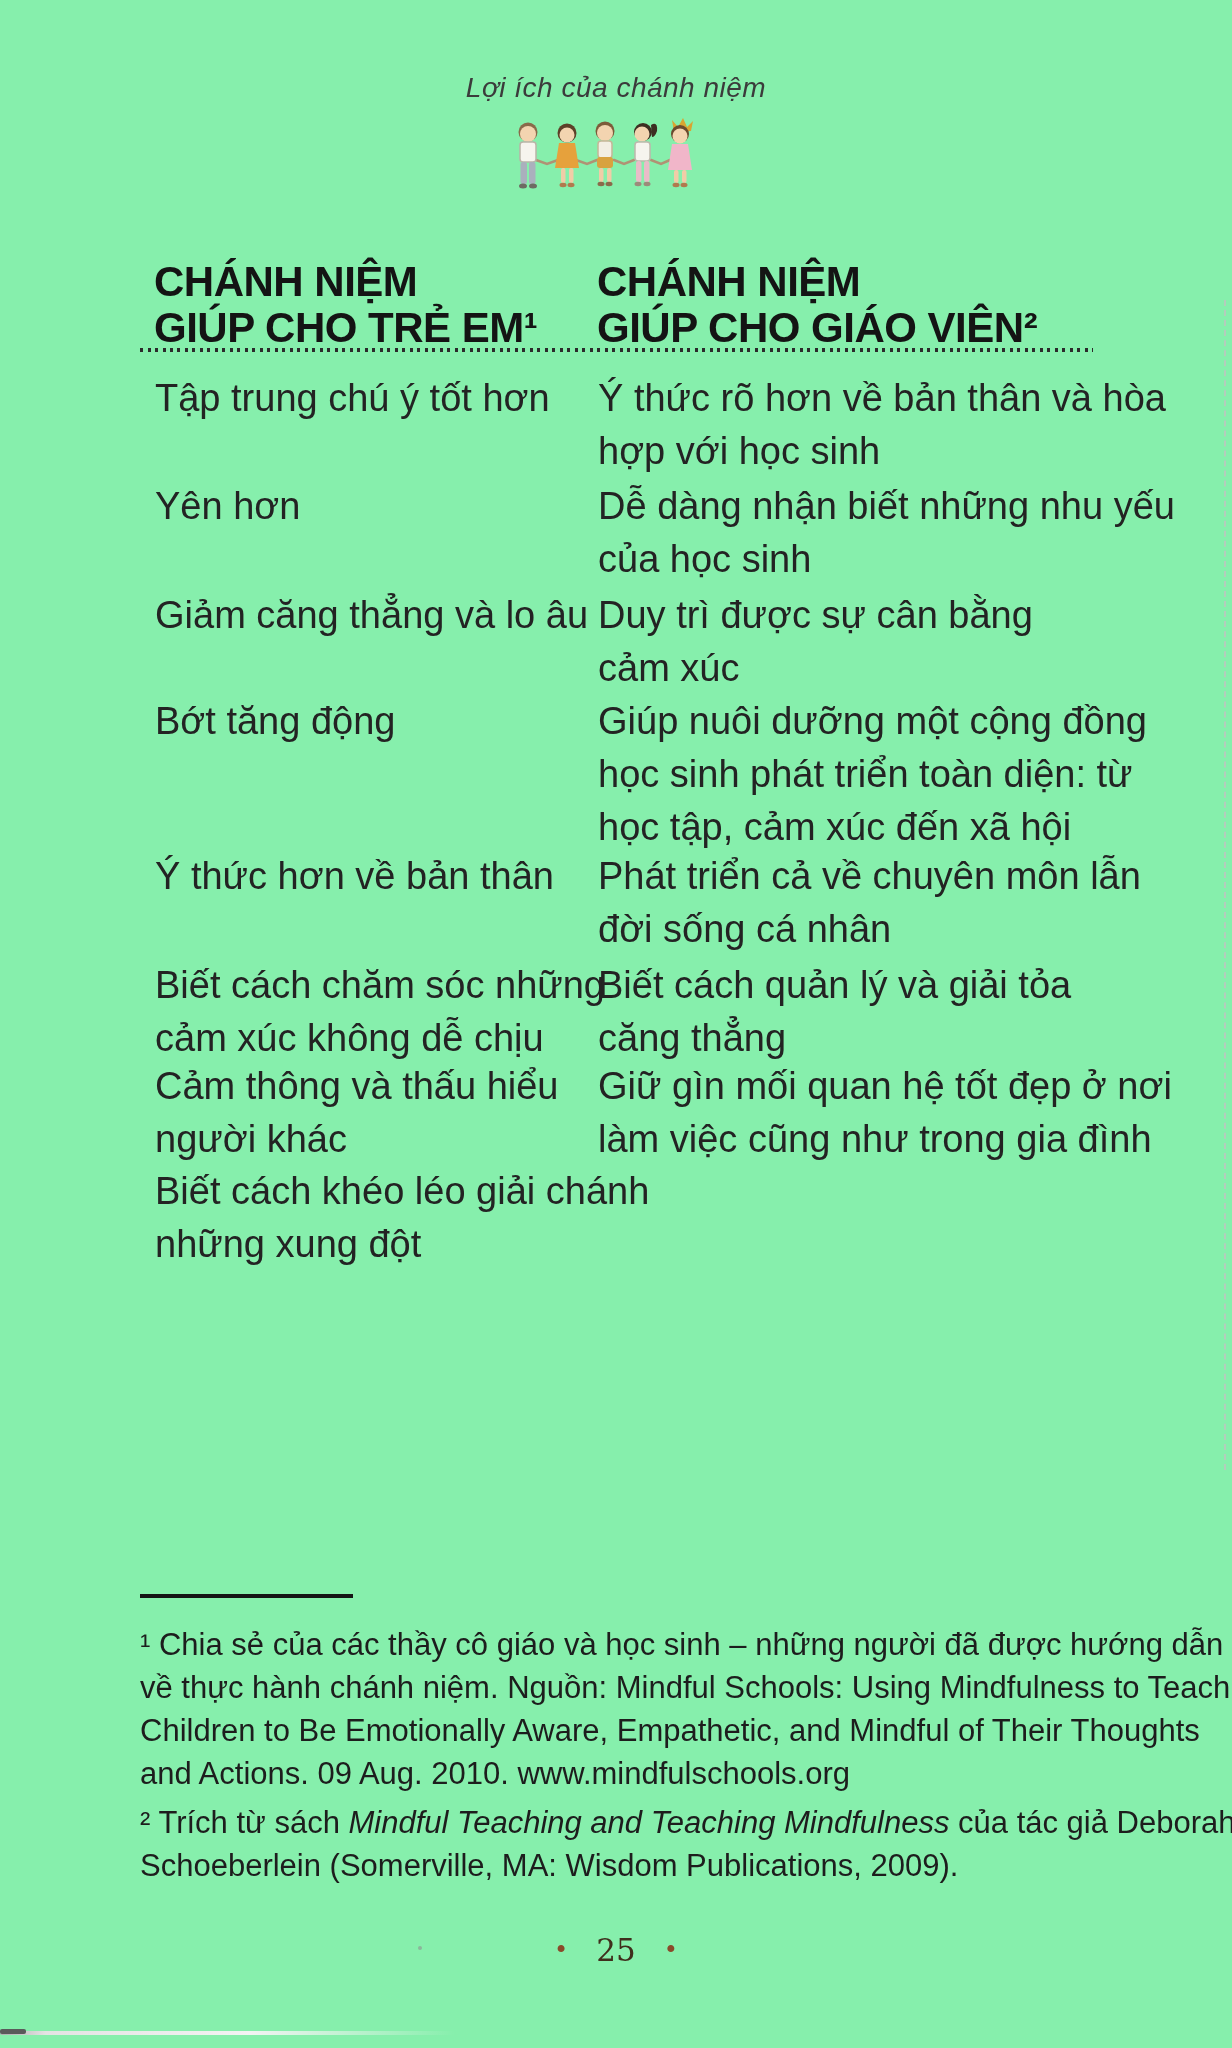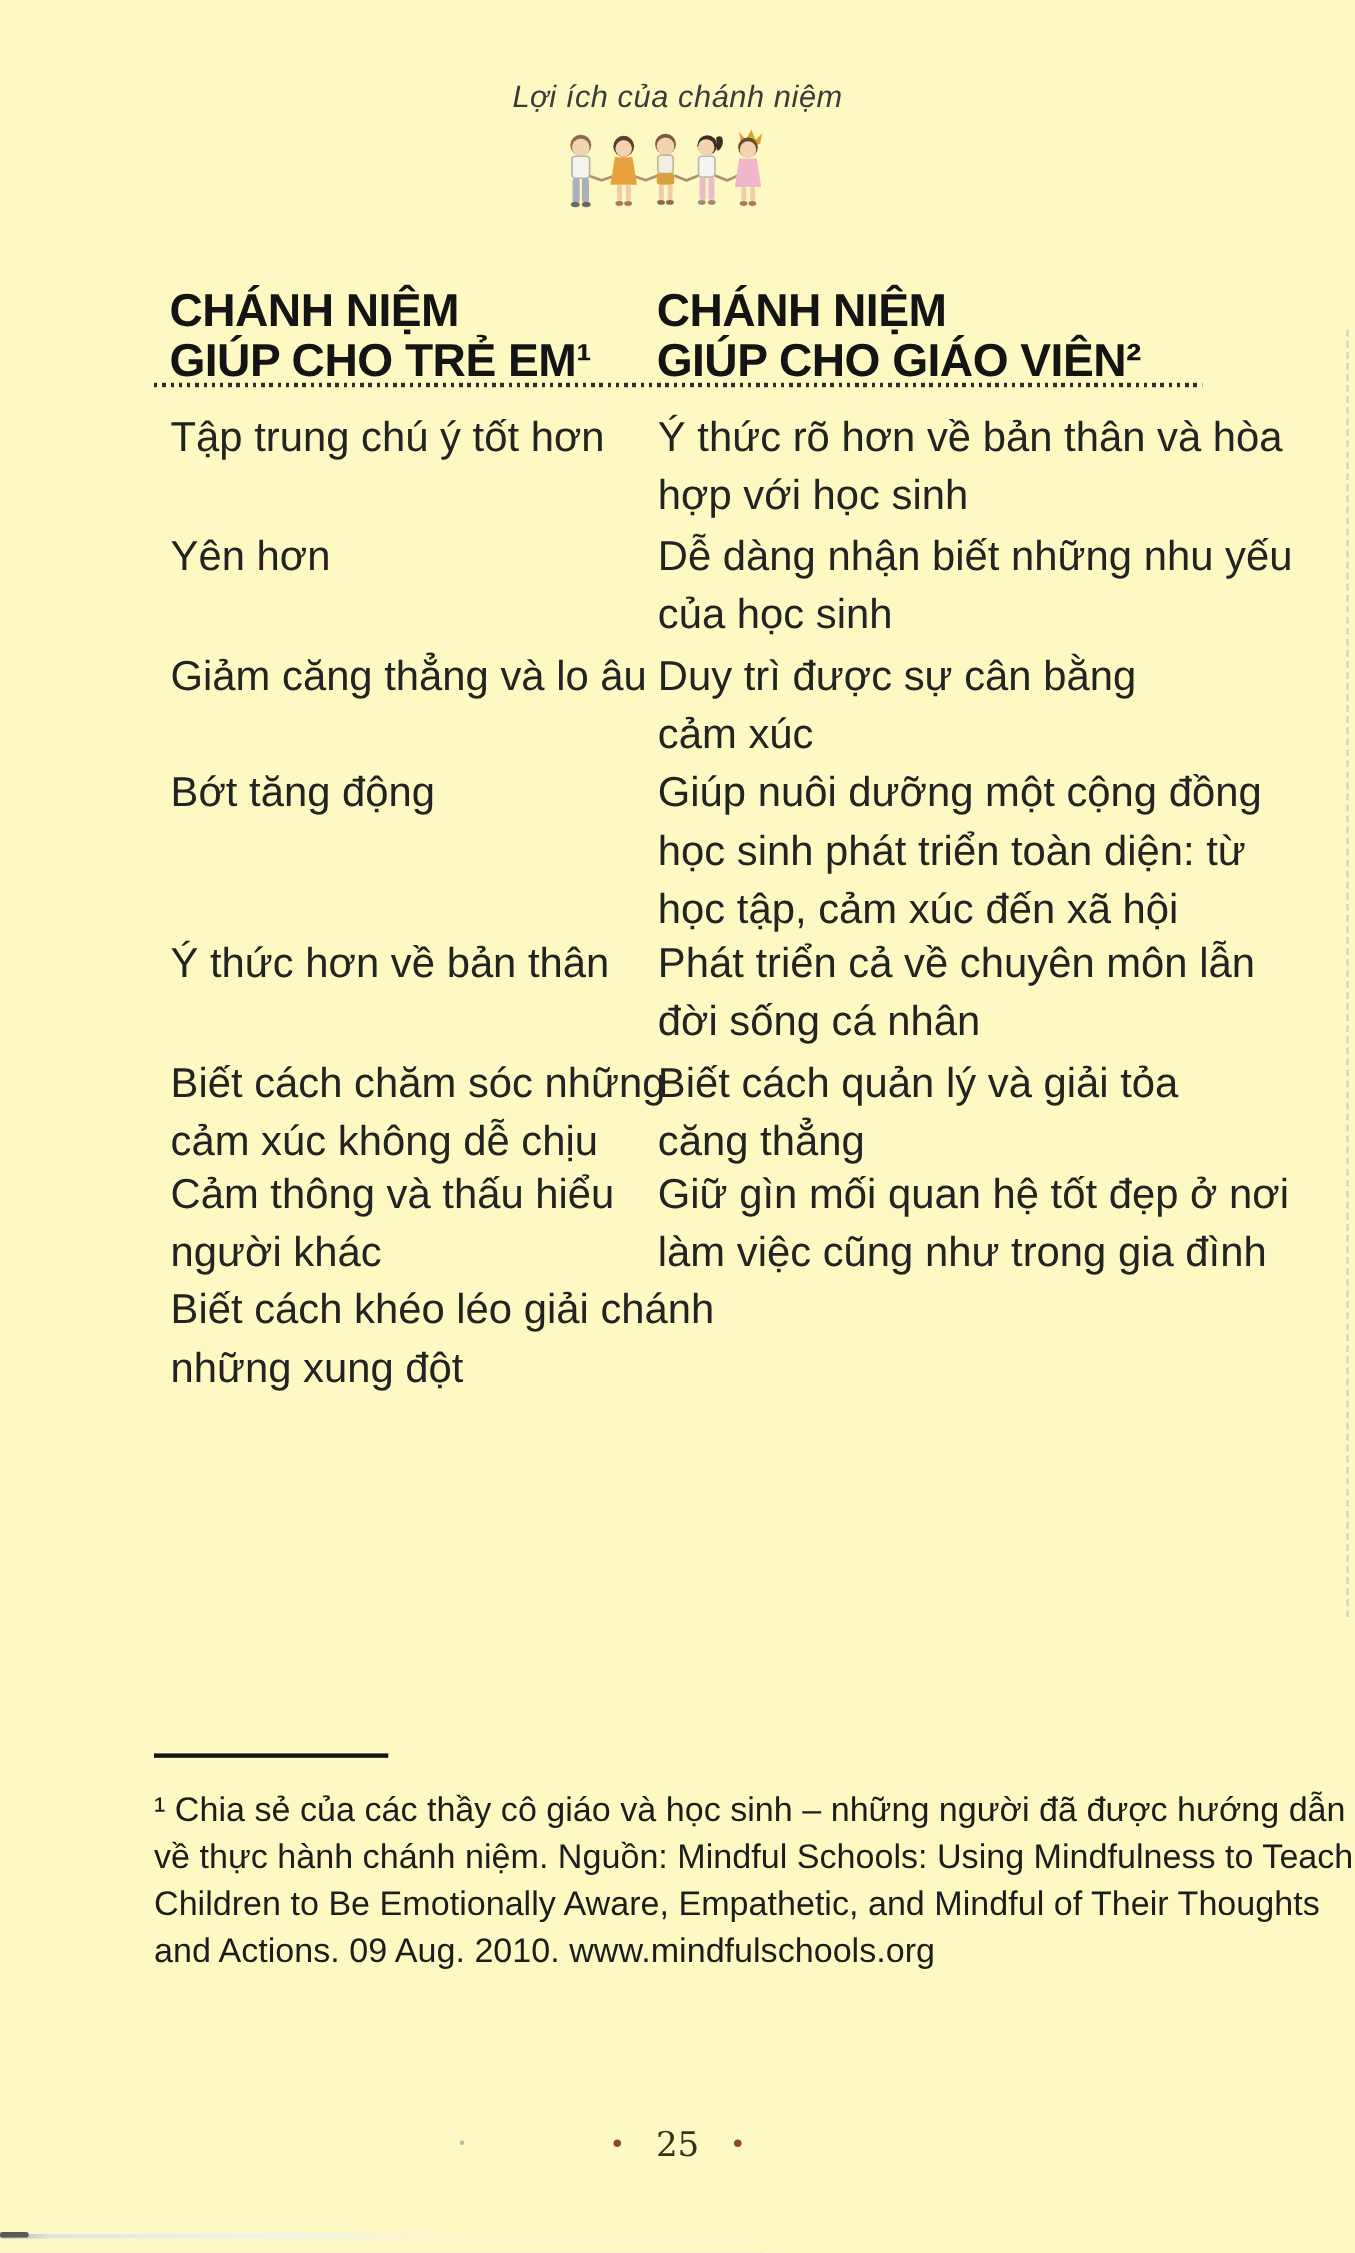--- a/index.html
+++ b/index.html
@@ -1,17 +1,17 @@
 <!DOCTYPE html>
 <html><head>
 <meta charset="utf-8">
 <style>
   html,body{margin:0;padding:0;background:#e9e9e9;}
   .page{
-    position:relative;width:1232px;height:2048px;background:#fef9c3;
+    position:relative;width:1232px;height:2048px;background:#86efac;
     font-family:"Liberation Sans",sans-serif;color:#222;overflow:hidden;
     margin:0 auto;
   }
   .page-title{
     position:absolute;top:72px;left:0;right:0;text-align:center;
     font-size:28px;font-style:italic;color:#3b3b3b;letter-spacing:.5px;
   }
   .illustration-wrap{
     position:absolute;top:112px;left:0;right:0;display:flex;justify-content:center;
     transform:translateX(-9px);
@@ -183,20 +183,22 @@
     </div>
   </div>
 
   <div class="footnote-divider"></div>
 
   <div class="footnote fn1">¹ Chia sẻ của các thầy cô giáo và học sinh – những người đã được hướng dẫn
 về thực hành chánh niệm. Nguồn: Mindful Schools: Using Mindfulness to Teach
 Children to Be Emotionally Aware, Empathetic, and Mindful of Their Thoughts
 and Actions. 09 Aug. 2010. www.mindfulschools.org</div>
 
+  <div class="footnote fn2"><span>² Trích từ sách </span><span class="fn-italic">Mindful Teaching and Teaching Mindfulness</span><span> của tác giả Deborah
+Schoeberlein (Somerville, MA: Wisdom Publications, 2009).</span></div>
 
   <div class="folio"><span class="dot">•</span><span class="num">25</span><span class="dot">•</span></div>
 
   <div class="page-edge-line"></div>
   <div class="scan-shadow"></div>
   <div class="scan-nub"></div>
   <div class="speck"></div>
 
 </div>
 

